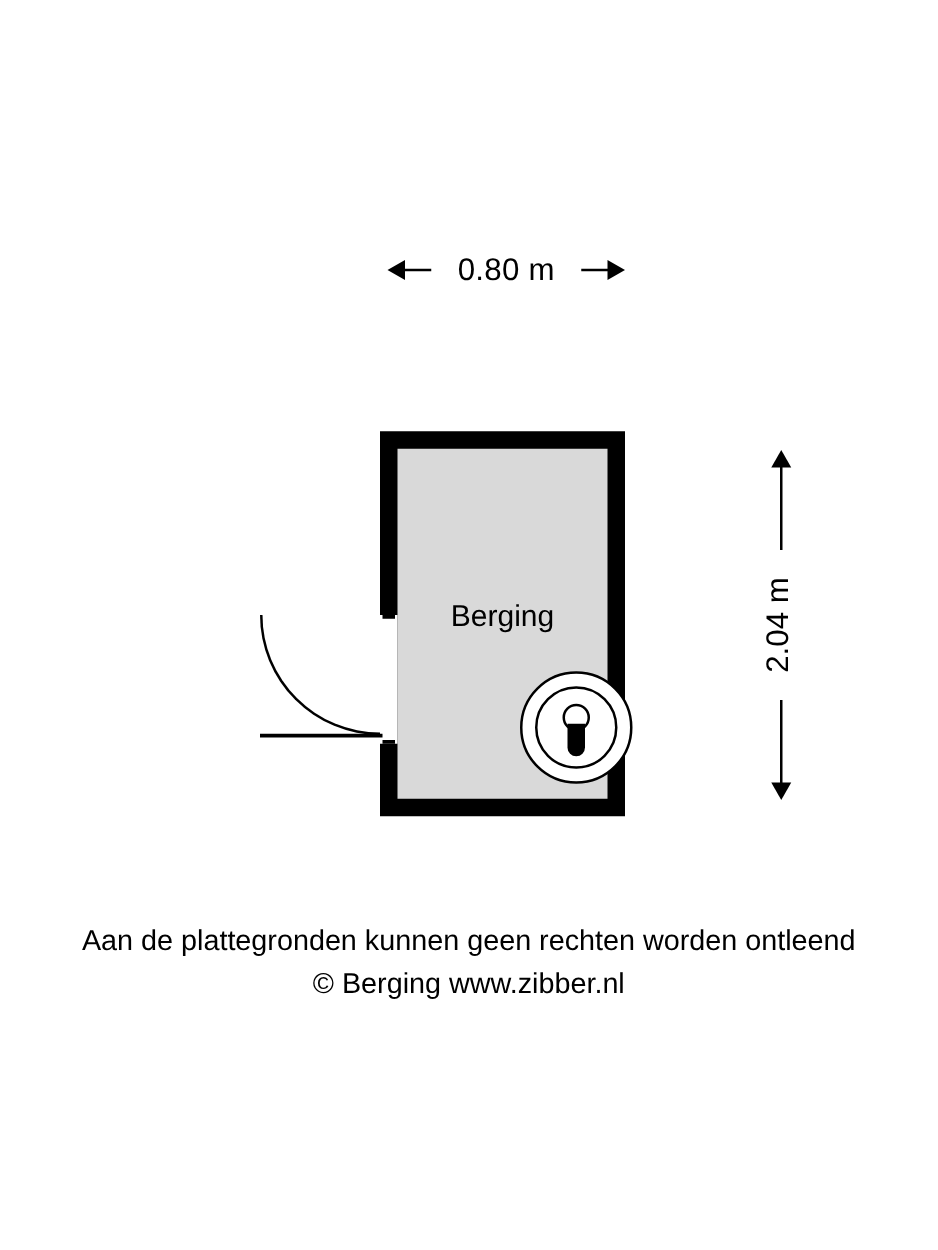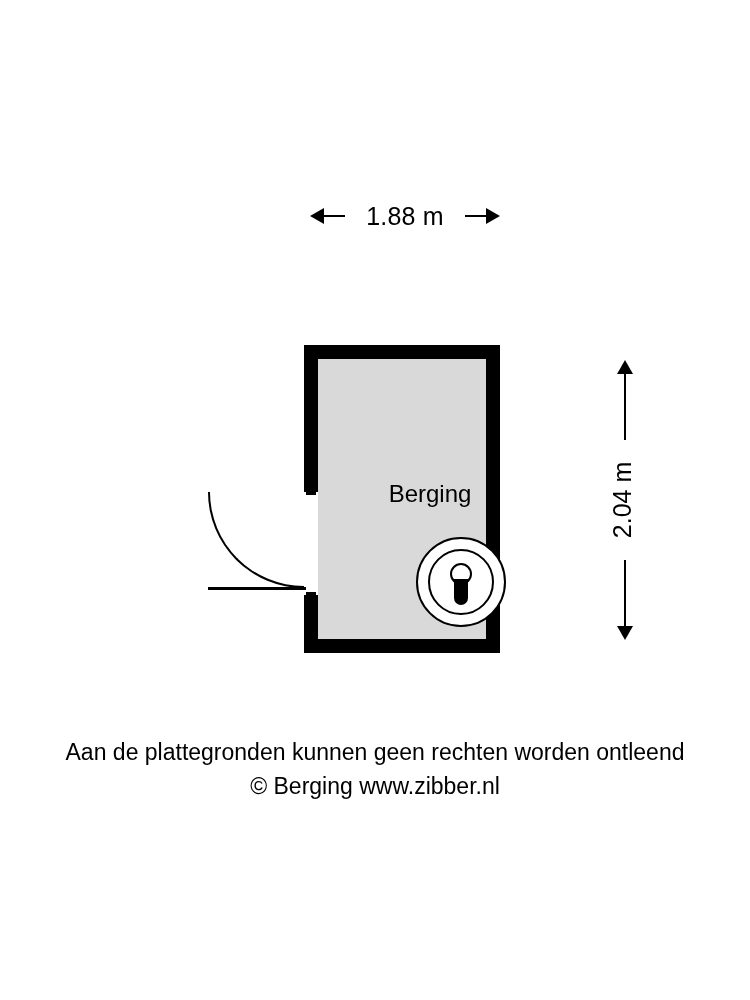--- a/index.html
+++ b/index.html
@@ -141,21 +141,20 @@
     background: #d9d9d9;
   }
   .room-label {
     position: absolute;
     left: 14px;
     top: 135px;
     width: 168px;
     text-align: center;
     font-size: 24px;
     color: #000;
-    padding-left: 28px;
   }
 
   
   .door-gap {
     position: absolute;
     left: 0px;
     top: 147px;
     width: 14px;
     height: 103px;
     background: #ffffff;
@@ -260,21 +259,21 @@
 </style>
 </head>
 <body>
 
 <div class="stage">
 
   <div class="dim-top">
     <div class="line"></div>
     <div class="arrow-left"></div>
     <div class="arrow-right"></div>
-    <div class="label">1.88 m</div>
+    <div class="label">0.80 m</div>
   </div>
 
   <div class="dim-right">
     <div class="line"></div>
     <div class="arrow-up"></div>
     <div class="arrow-down"></div>
     <div class="label">2.04 m</div>
   </div>
 
   <div class="plan">

